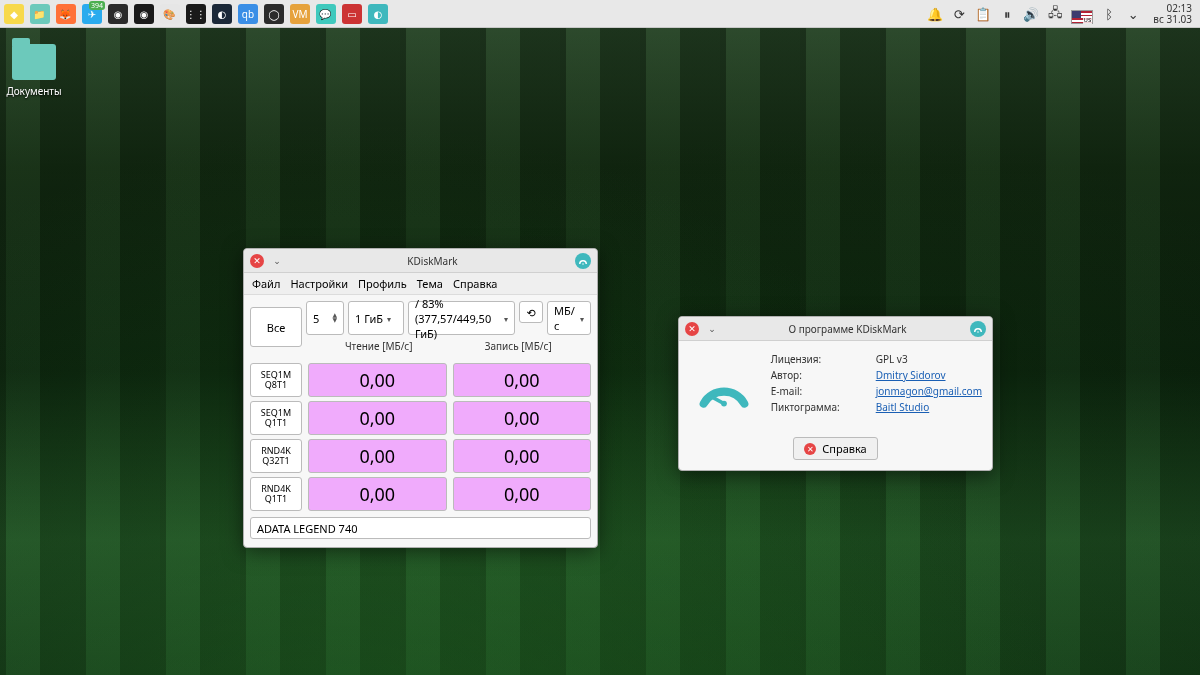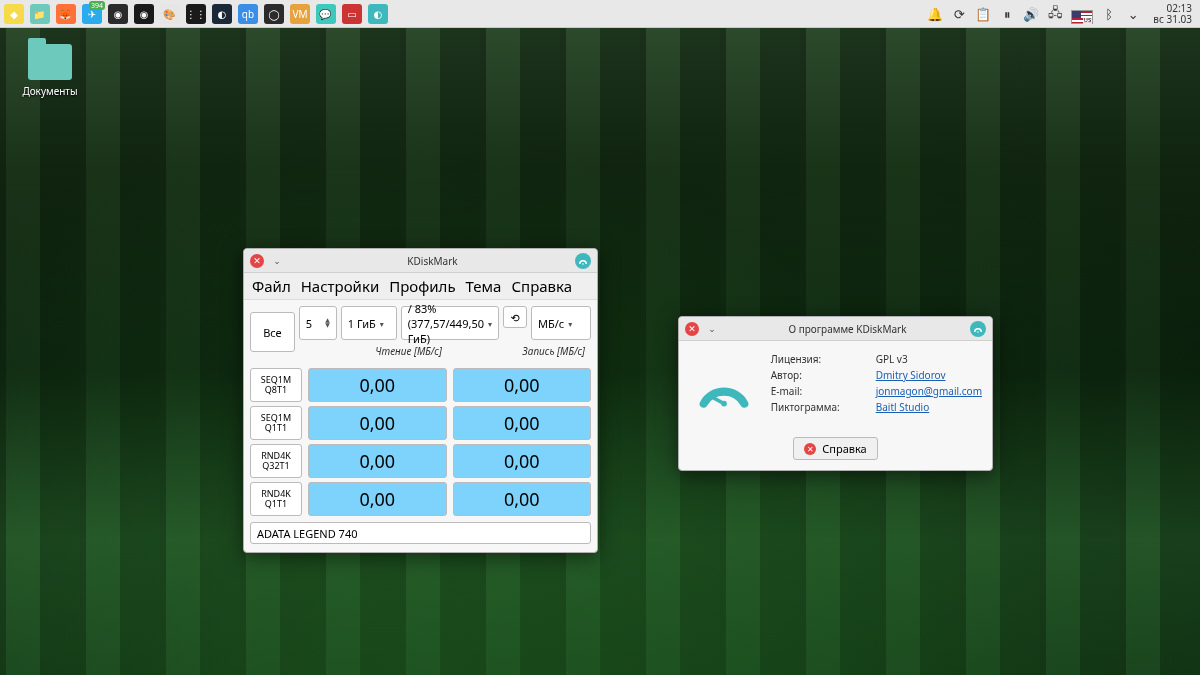--- a/index.html
+++ b/index.html
@@ -30,55 +30,55 @@
 .tb-icon { width:20px; height:20px; border-radius:3px; display:flex; align-items:center; justify-content:center; font-size:12px; cursor:pointer; position:relative; }
 .badge { position:absolute; top:-3px; right:-3px; background:#4caf50; color:#fff; font-size:7px; padding:0 2px; border-radius:3px; line-height:9px; }
 .tb-right { margin-left:auto; display:flex; gap:8px; align-items:center; }
 .tray-icon { width:16px; height:16px; display:flex; align-items:center; justify-content:center; font-size:13px; color:#333; cursor:pointer; }
 .clock { text-align:right; font-size:10px; line-height:11px; color:#333; padding:0 4px; }
 .flag { width:22px; height:14px; background:linear-gradient(#b22234 0 15%,#fff 15% 30%,#b22234 30% 45%,#fff 45% 60%,#b22234 60% 75%,#fff 75% 90%,#b22234 90%); position:relative; border:1px solid #999;margin-top:6px; }
 .flag::before{content:"";position:absolute;top:0;left:0;width:9px;height:7px;background:#3c3b6e;}
 .flag-lbl{position:absolute;bottom:-1px;right:0;font-size:6px;background:rgba(255,255,255,.8);padding:0 1px;}
 
 
-.desk-icon{ position:absolute; top:44px; left:18px; width:64px; text-align:center; cursor:pointer; }
+.desk-icon{ position:absolute; top:44px; left:2px; width:64px; text-align:center; cursor:pointer; }
 .desk-icon .folder{ width:44px; height:36px; margin:0 auto; background:#6cc9bb; border-radius:3px; position:relative; }
 .desk-icon .folder::before{content:"";position:absolute;top:-6px;left:0;width:18px;height:8px;background:#6cc9bb;border-radius:2px 2px 0 0;}
 .desk-icon .lbl{ color:#fff; font-size:10px; margin-top:4px; text-shadow:0 1px 2px #000; }
 
 
 .win { position:absolute; background:#f7f7f7; border:1px solid #b0b0b0; border-radius:4px; box-shadow:0 4px 20px rgba(0,0,0,.5); }
 .titlebar{ height:24px; background:#e8e8e8; display:flex; align-items:center; padding:0 6px; border-bottom:1px solid #d0d0d0; border-radius:4px 4px 0 0; }
 .wbtn{ width:14px;height:14px;border-radius:50%;margin-right:6px;cursor:pointer;display:flex;align-items:center;justify-content:center;font-size:9px;color:#fff; }
 .wbtn.close{background:#e64545;} .wbtn.min{background:transparent;color:#555;}
 .title-text{ flex:1; text-align:center; font-size:10px; color:#333; }
 .title-logo{width:16px;height:16px;border-radius:50%;background:#3fb8bd;display:flex;align-items:center;justify-content:center;}
 
 
 #win-main{ top:248px; left:243px; width:355px; }
-.menubar{ display:flex; gap:10px; padding:3px 8px; font-size:15px; background:#efefef; border-bottom:1px solid #dcdcdc; }
+.menubar{ display:flex; gap:10px; padding:3px 8px; font-size:11px; background:#efefef; border-bottom:1px solid #dcdcdc; }
 .menubar span{cursor:pointer;}
 .toolbar{ display:flex; gap:4px; padding:6px; align-items:center; }
 .toolbtn, .drop, .spin {
   height:22px; background:#fff; border:1px solid #bbb; border-radius:3px; font-size:11px;
   display:flex; align-items:center; padding:16px 6px; cursor:pointer; position:relative;
 }
 .drop::after{content:"▾"; font-size:8px; margin-left:4px; color:#555;}
 .spin{width:38px;justify-content:space-between;}
 .spin .arrows{display:flex;flex-direction:column;font-size:6px;line-height:5px;color:#555;}
 .iconbtn{width:24px;justify-content:center;padding:0;}
 .all-btn{ width:52px; justify-content:center; height:40px; }
 
 .rowhead{ display:flex; padding:0 6px; gap:6px; font-size:10px; color:#333; }
-.rowhead .h{flex:1;text-align:right;font-style:italic;}
+.rowhead .h{flex:1;text-align:center;}
 
 .bench-rows{ padding:4px 6px 6px; display:flex; flex-direction:column; gap:4px; }
 .bench-row{ display:flex; gap:6px; }
 .label-btn{ width:52px; height:34px; background:#fff; border:1px solid #bbb; border-radius:3px; display:flex; flex-direction:column; align-items:center; justify-content:center; font-size:9px; line-height:10px; cursor:pointer; }
-.val-box{ flex:1; height:34px; background:#7dd3fc; border:1px solid #bbb; border-radius:3px; display:flex; align-items:center; justify-content:center; font-size:18px; }
+.val-box{ flex:1; height:34px; background:#f0abfc; border:1px solid #bbb; border-radius:3px; display:flex; align-items:center; justify-content:center; font-size:18px; }
 
 .device-bar{ margin:0 6px 8px; height:22px; background:#fff; border:1px solid #bbb; border-radius:3px; padding:0 6px; font-size:11px; display:flex; align-items:center; }
 
 
 #win-about{ top:316px; left:678px; width:315px; }
 .about-body{ display:flex; padding:10px; gap:12px; }
 .about-icon{ width:70px; display:flex; align-items:flex-start; justify-content:center; padding-top:12px; }
 .gauge{ width:58px; height:58px; }
 .about-table{ flex:1; font-size:10px; }
 .about-table .r{ display:flex; padding:1px 0; }
@@ -163,21 +163,21 @@
         <div class="spin">
           <span>5</span>
             <span class="arrows">
               <span>▲</span>
               <span>▼</span>
             </span>
         </div>
         <div class="drop" style="width:56px">1 ГиБ</div>
         <div class="drop" style="flex:1">/ 83% (377,57/449,50 ГиБ)</div>
         <div class="toolbtn iconbtn">⟲</div>
-        <div class="drop" style="width:60px">МБ/с</div>
+        <div class="drop" style="width:44px">МБ/с</div>
       </div>
       <div class="rowhead">
         <div class="h">Чтение [МБ/с]</div>
         <div class="h">Запись [МБ/с]</div>
       </div>
     </div>
   </div>
 
   <div class="bench-rows" id="bench-rows">
       <div class="bench-row">

